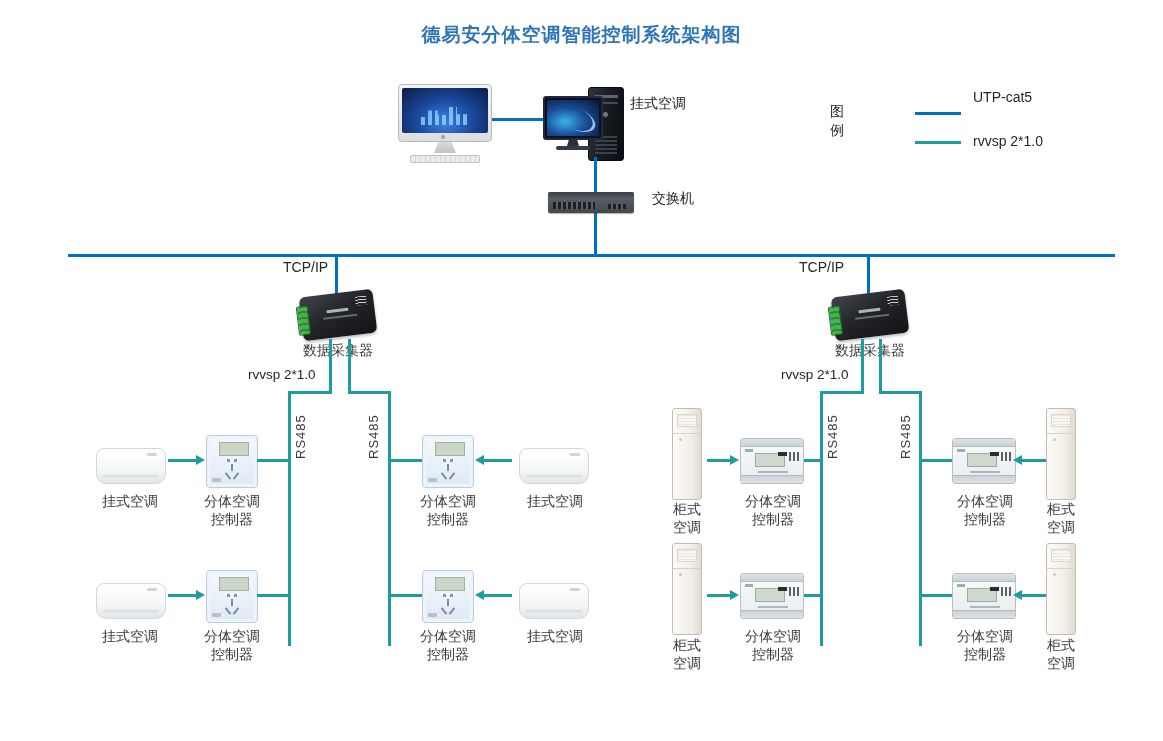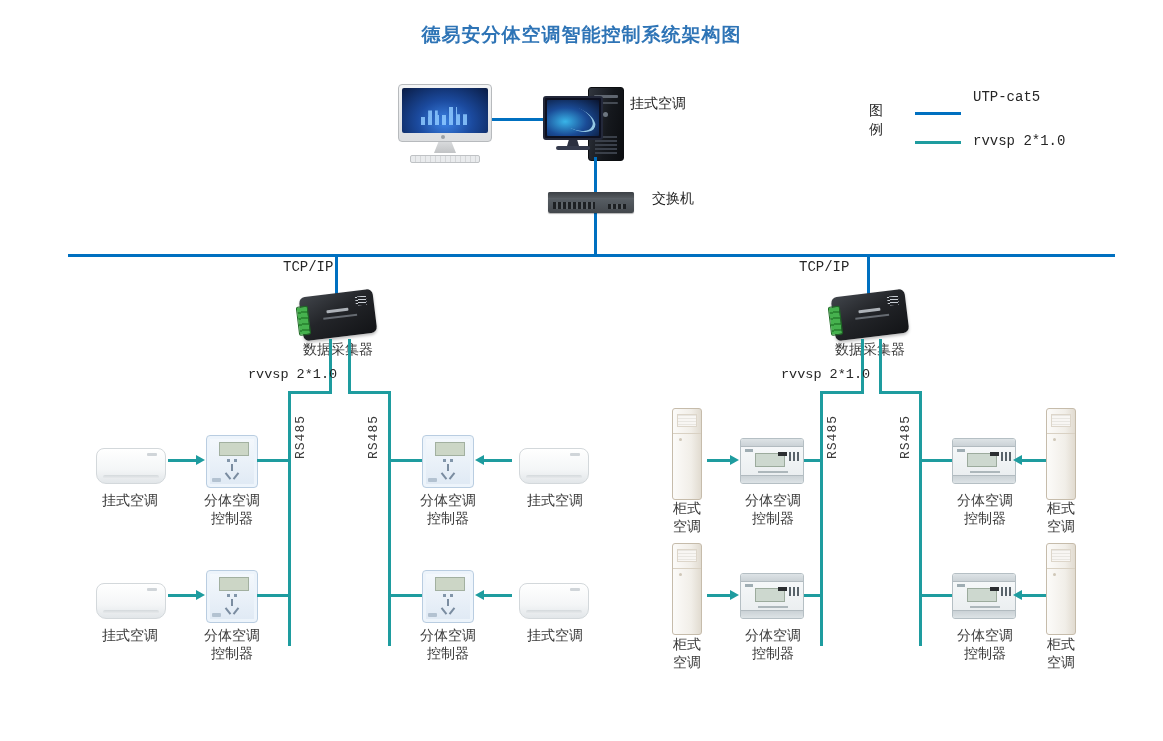--- a/index.html
+++ b/index.html
@@ -1,18 +1,18 @@
 <!DOCTYPE html>
 <html><head>
 <meta charset="utf-8">
 <style>
   html,body{margin:0;padding:0;background:#ffffff;}
   #canvas{
     position:relative;width:1163px;height:682px;background:#ffffff;
-    font-family:Liberation Mono, monospace;overflow:hidden;
+    font-family:Liberation Sans, sans-serif;overflow:hidden;
   }
   .title{
     position:absolute;top:22px;left:0;width:100%;text-align:center;
     font-size:19px;font-weight:bold;color:#2E74B6;letter-spacing:1px;
   }
   
   .hline{position:absolute;height:3px;}
   .vline{position:absolute;width:3px;}
   .blue{background:#0070C0;}
   .teal{background:#1E9C9F;}
@@ -358,20 +358,20 @@
   <div class="arrow left" style="left:1022px;top:594px;width:24px;"></div>
   <div class="cabac" style="left:1046px;top:543px;">
     <div class="vent"></div>
       <div class="split"></div>
       <div class="led"></div>
   </div>
   <div class="lbl" style="left:954px;top:627px;width:62px;">分体空调控制器</div>
   <div class="lbl" style="left:1043px;top:636px;width:36px;">柜式空调</div>
 
   <div>
-    <div class="legend-heading" style="left:869px;top:102px;">图例</div>
+    <div class="legend-heading" style="left:830px;top:102px;">图例</div>
     <div class="hline blue" style="left:915px;top:112px;width:46px;"></div>
     <div class="plain" style="left:973px;top:89px;">UTP-cat5</div>
     <div class="hline teal" style="left:915px;top:141px;width:46px;"></div>
     <div class="plain" style="left:973px;top:133px;">rvvsp 2*1.0</div>
   </div>
 
 </div>
 
 </body></html>

